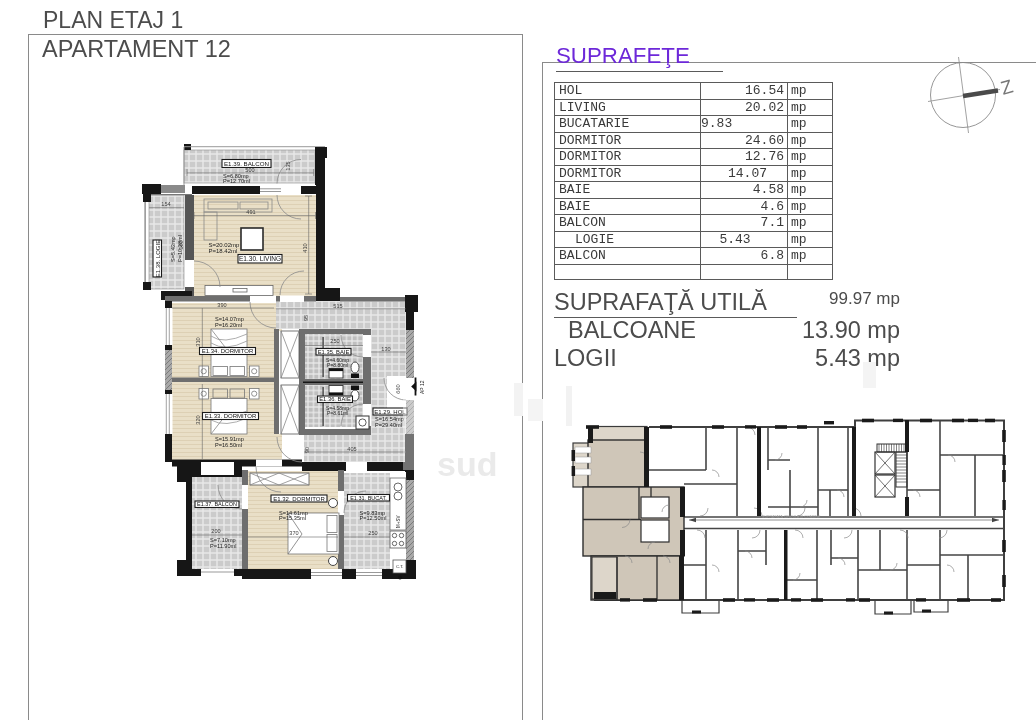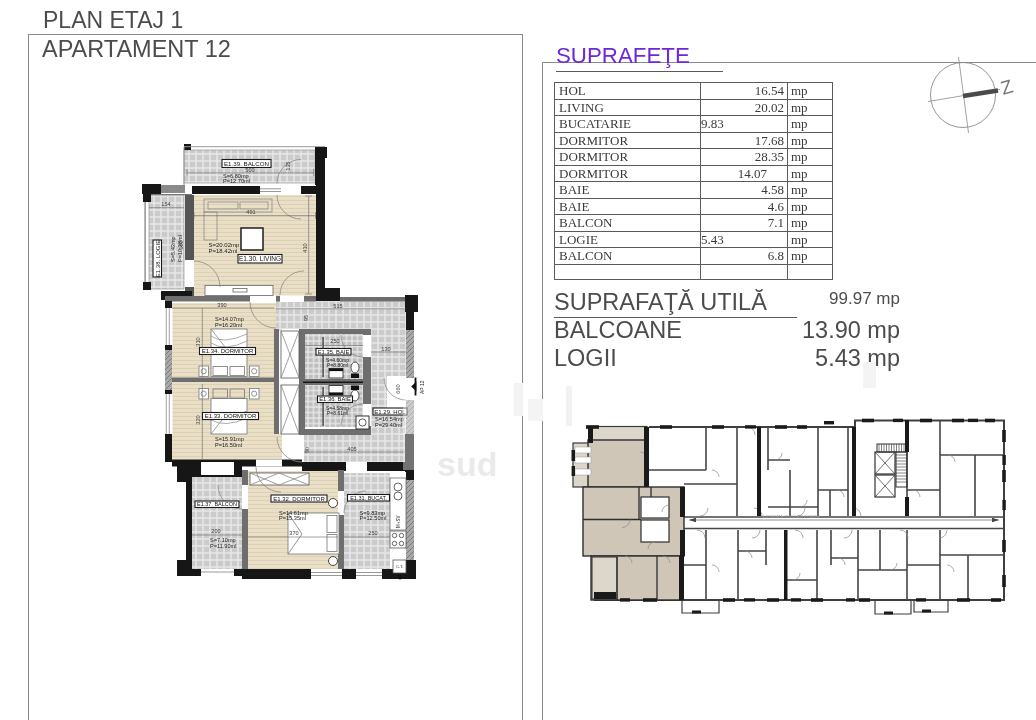--- a/index.html
+++ b/index.html
@@ -1,17 +1,17 @@
 <!DOCTYPE html>
 <html><head><meta charset="utf-8"><style>
 html,body{margin:0;padding:0;background:#fff;width:1036px;height:720px;overflow:hidden}
 *{box-sizing:border-box}
 body{font-family:"Liberation Sans",sans-serif;position:relative;color:#4a4a4a}
 .abs{position:absolute}
-table{border-collapse:collapse;font-family:Liberation Serif, serif}
+table{border-collapse:collapse;font-family:Liberation Mono, monospace}
 td{border:1px solid #5a5a5a;font-size:13px;color:#3a3a3a;padding:0;height:15.95px;line-height:15.5px}
 </style></head>
 <body>
 <div class="abs" style="left:43px;top:7px;font-size:23px;color:#4c4c4c">PLAN ETAJ 1</div>
 <div class="abs" style="left:28px;top:34px;width:495px;height:690px;border:1px solid #8a8a8a;border-bottom:none"></div>
 <div class="abs" style="left:42px;top:36px;font-size:23.5px;color:#4c4c4c">APARTAMENT 12</div>
 <div class="abs" style="left:542px;top:62px;width:520px;height:660px;border:1px solid #8a8a8a;border-right:none;border-bottom:none"></div>
 <div class="abs" style="left:556px;top:43px;font-size:22.3px;color:#6d28d9">SUPRAFEŢE</div>
 <div class="abs" style="left:556px;top:71px;width:167px;height:1px;background:#5a5a5a"></div>
 <div class="abs" style="left:554px;top:82px">
@@ -27,26 +27,26 @@
           <td style="text-align:right;padding-right:3px">20.02</td>
           <td style="padding-left:3px">mp</td>
         </tr>
 <tr>
           <td style="padding-left:4px">BUCATARIE</td>
           <td style="text-align:left;padding-right:3px">9.83</td>
           <td style="padding-left:3px">mp</td>
         </tr>
 <tr>
           <td style="padding-left:4px">DORMITOR</td>
-          <td style="text-align:right;padding-right:3px">17.68</td>
+          <td style="text-align:right;padding-right:3px">24.60</td>
           <td style="padding-left:3px">mp</td>
         </tr>
 <tr>
           <td style="padding-left:4px">DORMITOR</td>
-          <td style="text-align:right;padding-right:3px">28.35</td>
+          <td style="text-align:right;padding-right:3px">12.76</td>
           <td style="padding-left:3px">mp</td>
         </tr>
 <tr>
           <td style="padding-left:4px">DORMITOR</td>
           <td style="text-align:right;padding-right:20px">14.07</td>
           <td style="padding-left:3px">mp</td>
         </tr>
 <tr>
           <td style="padding-left:4px">BAIE</td>
           <td style="text-align:right;padding-right:3px">4.58</td>
@@ -56,41 +56,41 @@
           <td style="padding-left:4px">BAIE</td>
           <td style="text-align:right;padding-right:3px">4.6</td>
           <td style="padding-left:3px">mp</td>
         </tr>
 <tr>
           <td style="padding-left:4px">BALCON</td>
           <td style="text-align:right;padding-right:3px">7.1</td>
           <td style="padding-left:3px">mp</td>
         </tr>
 <tr>
-          <td style="padding-left:4px">LOGIE</td>
-          <td style="text-align:left;padding-right:18px">5.43</td>
+          <td style="padding-left:20px">LOGIE</td>
+          <td style="text-align:center;padding-right:18px">5.43</td>
           <td style="padding-left:3px">mp</td>
         </tr>
 <tr>
           <td style="padding-left:4px">BALCON</td>
           <td style="text-align:right;padding-right:3px">6.8</td>
           <td style="padding-left:3px">mp</td>
         </tr>
 <tr>
           <td></td>
           <td></td>
           <td></td>
         </tr>
 </tbody>
     </table>
 </div>
 <div class="abs" style="left:554px;top:289px;font-size:23.5px;color:#4c4c4c">SUPRAFAŢĂ UTILĂ</div>
 <div class="abs" style="left:700px;top:289px;width:200px;text-align:right;font-size:17px;color:#4c4c4c">99.97 mp</div>
 <div class="abs" style="left:554px;top:317px;width:243px;height:1px;background:#5a5a5a"></div>
-<div class="abs" style="left:554px;top:317px;font-size:23.5px;color:#4c4c4c">BALCOANE</div>
+<div class="abs" style="left:568px;top:317px;font-size:23.5px;color:#4c4c4c">BALCOANE</div>
 <div class="abs" style="left:700px;top:317px;width:200px;text-align:right;font-size:23.5px;color:#4c4c4c">13.90 mp</div>
 <div class="abs" style="left:554px;top:345px;font-size:23.5px;color:#4c4c4c">LOGII</div>
 <div class="abs" style="left:700px;top:345px;width:200px;text-align:right;font-size:23.5px;color:#4c4c4c">5.43 mp</div>
 <svg class="abs" style="left:0;top:0" width="1036" height="720" viewBox="0 0 1036 720">
 <defs>
 <pattern id="tl" width="7" height="7" patternUnits="userSpaceOnUse">
         <rect width="7" height="7" fill="#e9e9e9"></rect>
         <rect x="0.7" y="0.7" width="5.6" height="5.6" fill="#cbcbcb"></rect>
       </pattern>
 <pattern id="ts" width="5.5" height="5.5" patternUnits="userSpaceOnUse">

